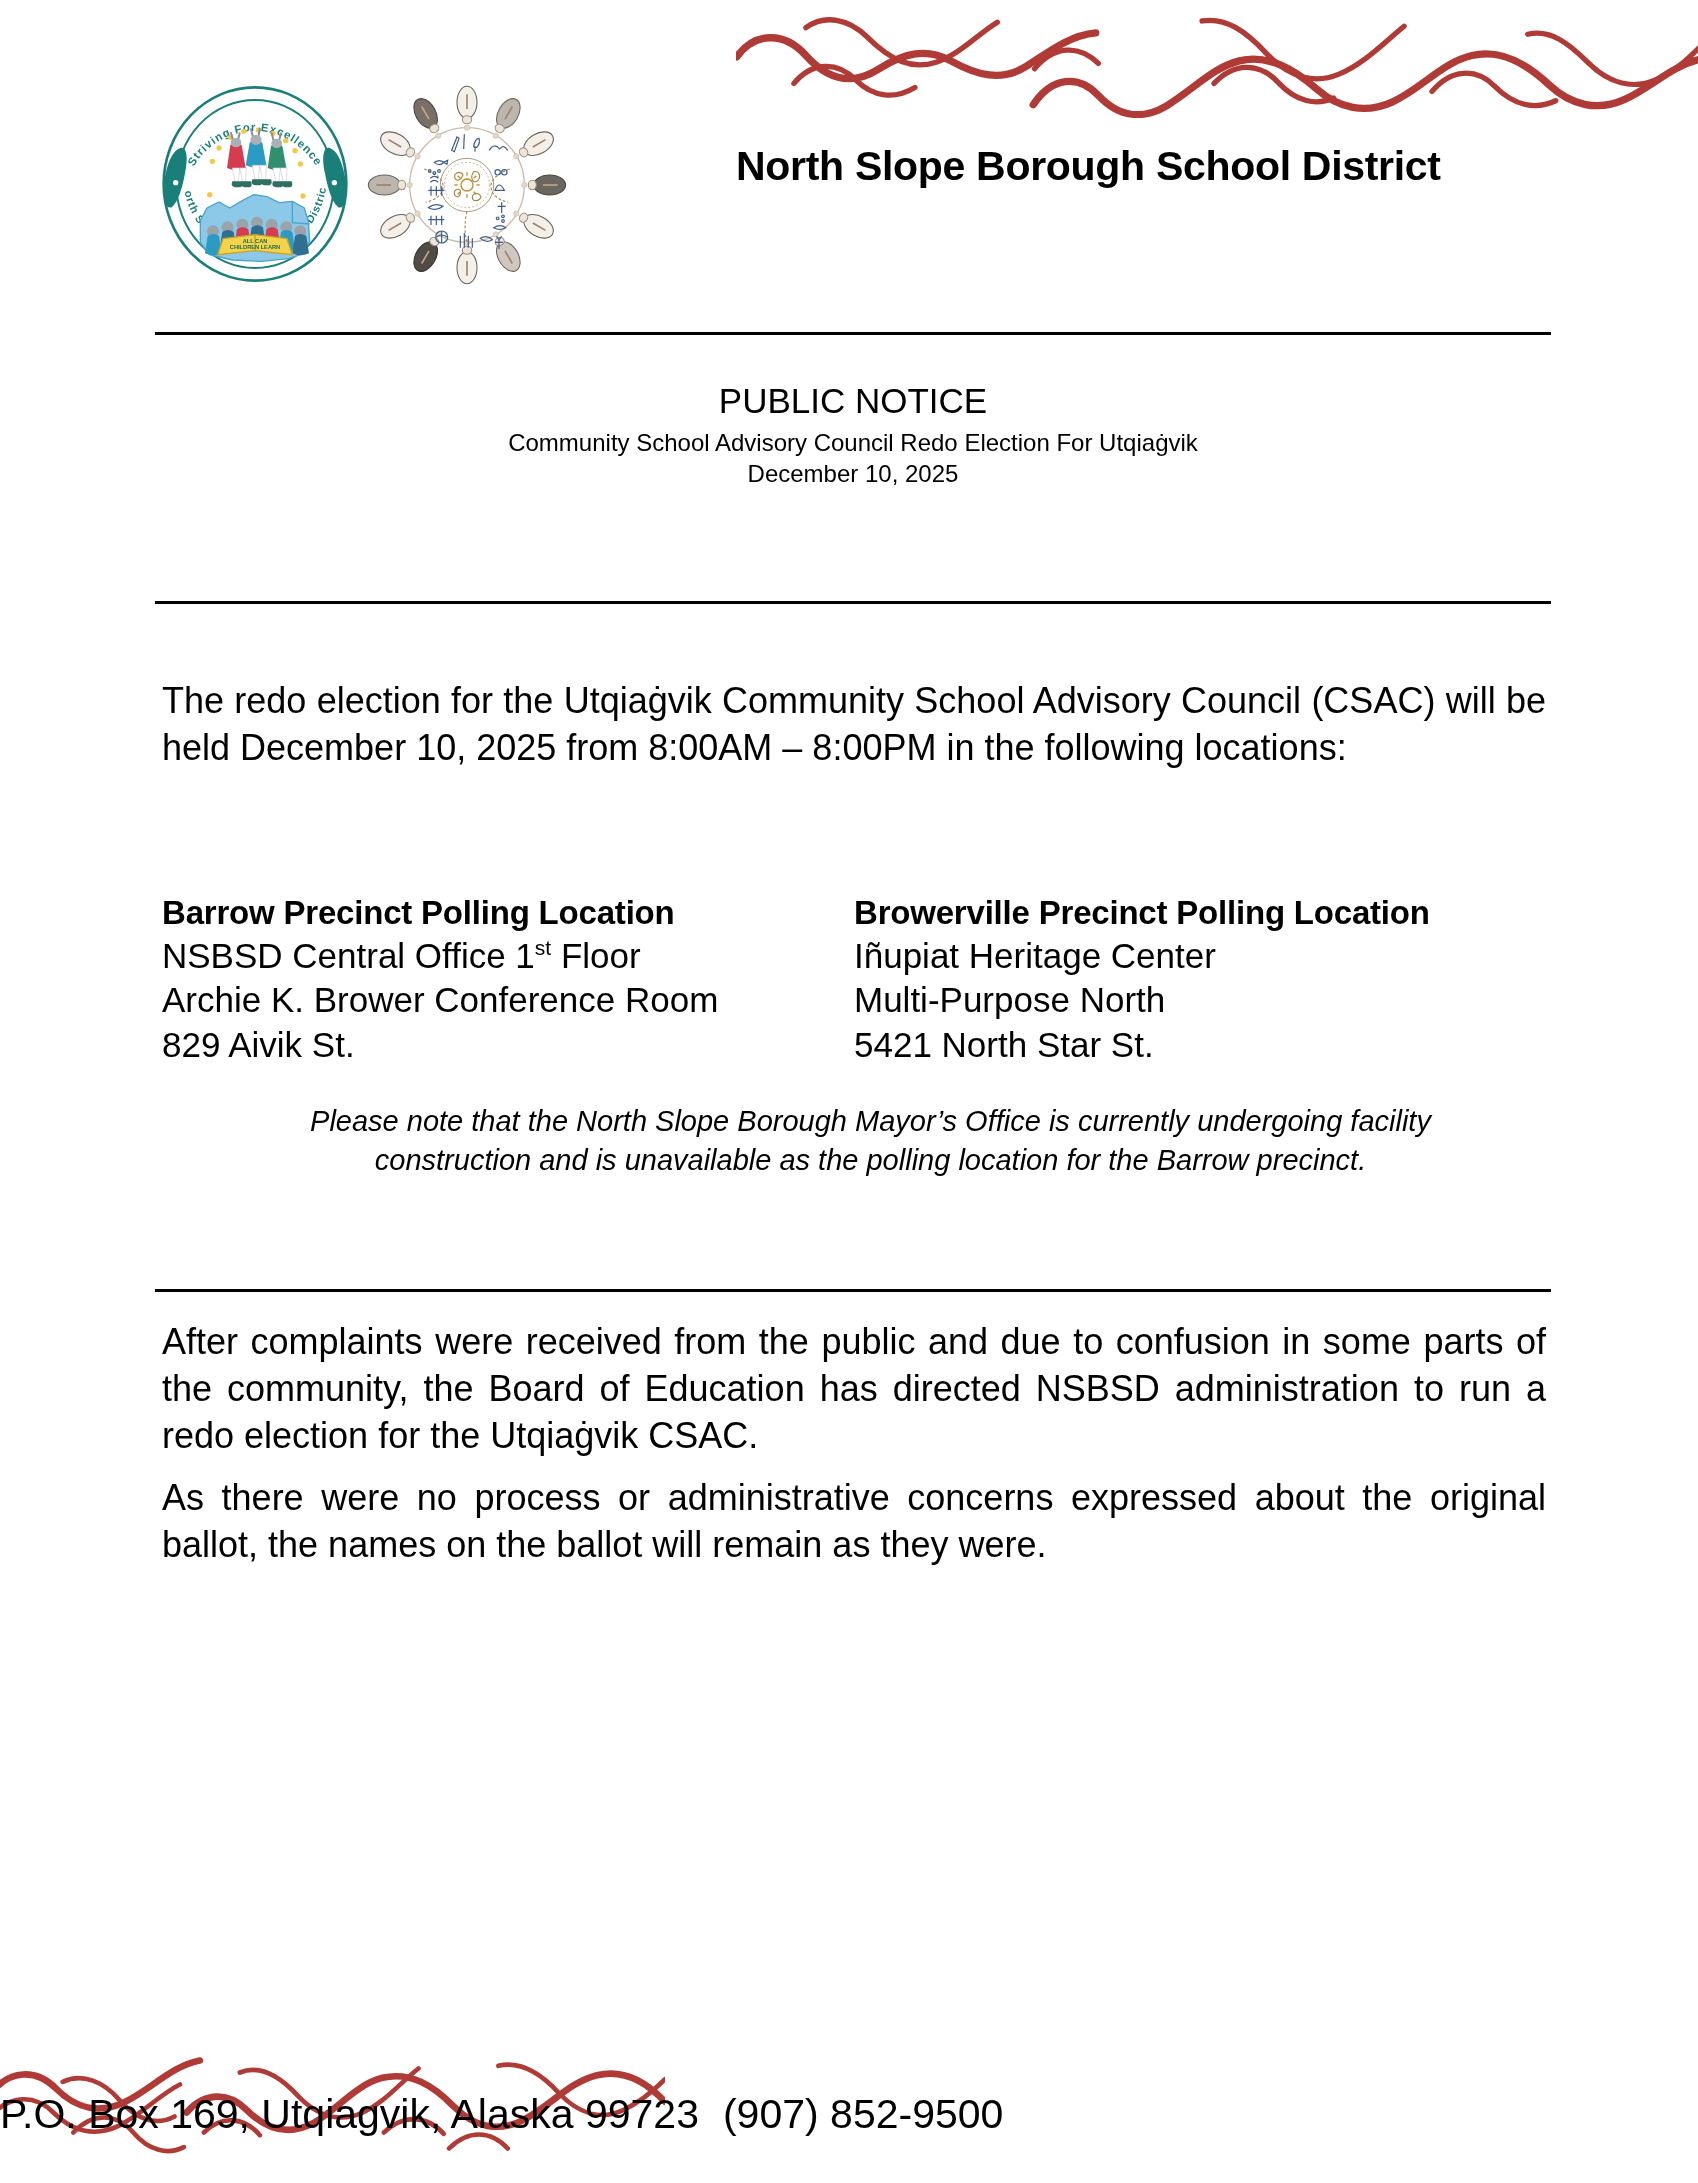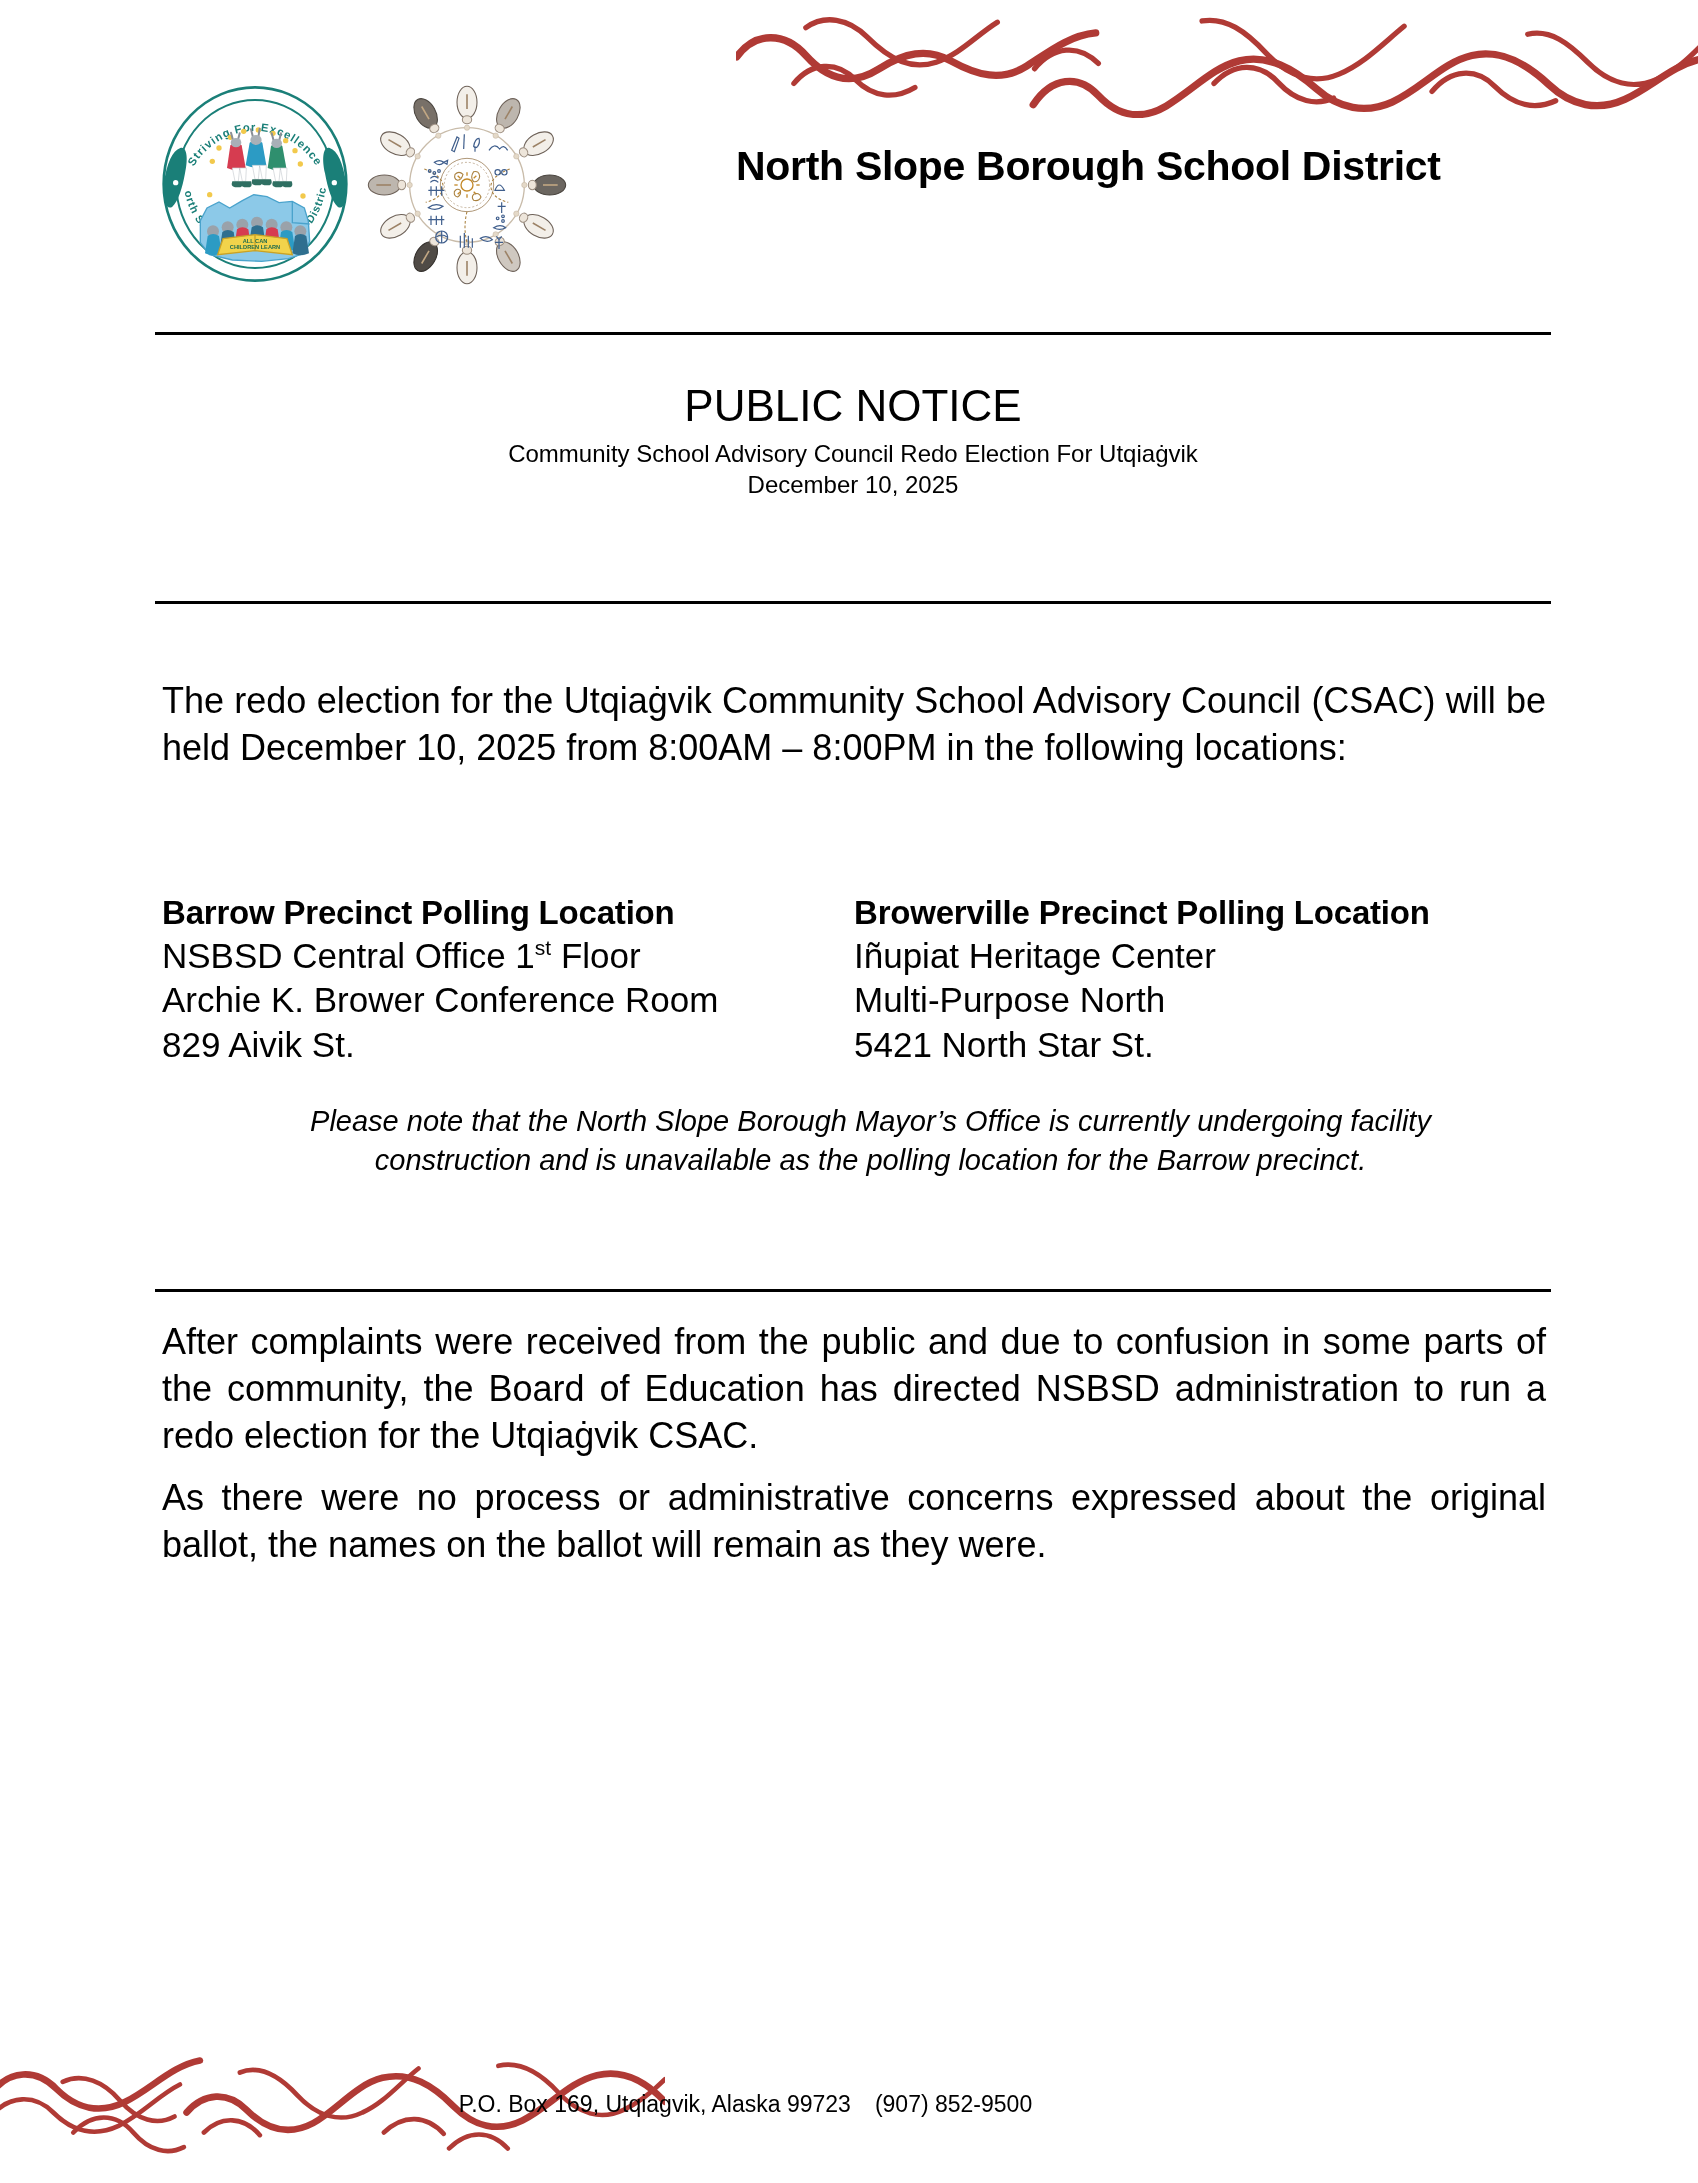--- a/index.html
+++ b/index.html
@@ -95,21 +95,21 @@
 
   
   #notice-block {
     position: absolute;
     left: 155px;
     top: 380px;
     width: 1396px;
     text-align: center;
   }
   #notice-heading {
-    font-size: 44px;
+    font-size: 35px;
     line-height: 1.18;
   }
   #notice-subtitle {
     font-size: 24px;
     line-height: 1.30;
     margin-top: 6px;
   }
   #notice-subtitle .line2 { display: block; }
 
   
@@ -160,22 +160,22 @@
   
   #para-complaints { top: 1319px; }
   #para-ballot { top: 1475px; }
 
   
   #footer-line {
     position: absolute;
     left: 0px;
     top: 2091px;
     width: 1491px;
-    text-align: center;
-    font-size: 23px;
+    text-align: left;
+    font-size: 41px;
   }
   #footer-line .gap { display: inline-block; width: 24px; }
 </style>
 </head>
 <body>
 
 <div id="page">
 
   <div class="wave-band" id="wave-top">
     <svg viewBox="0 0 1448 170" xmlns="http://www.w3.org/2000/svg" fill="none" stroke="#B03A35" stroke-linecap="round">

